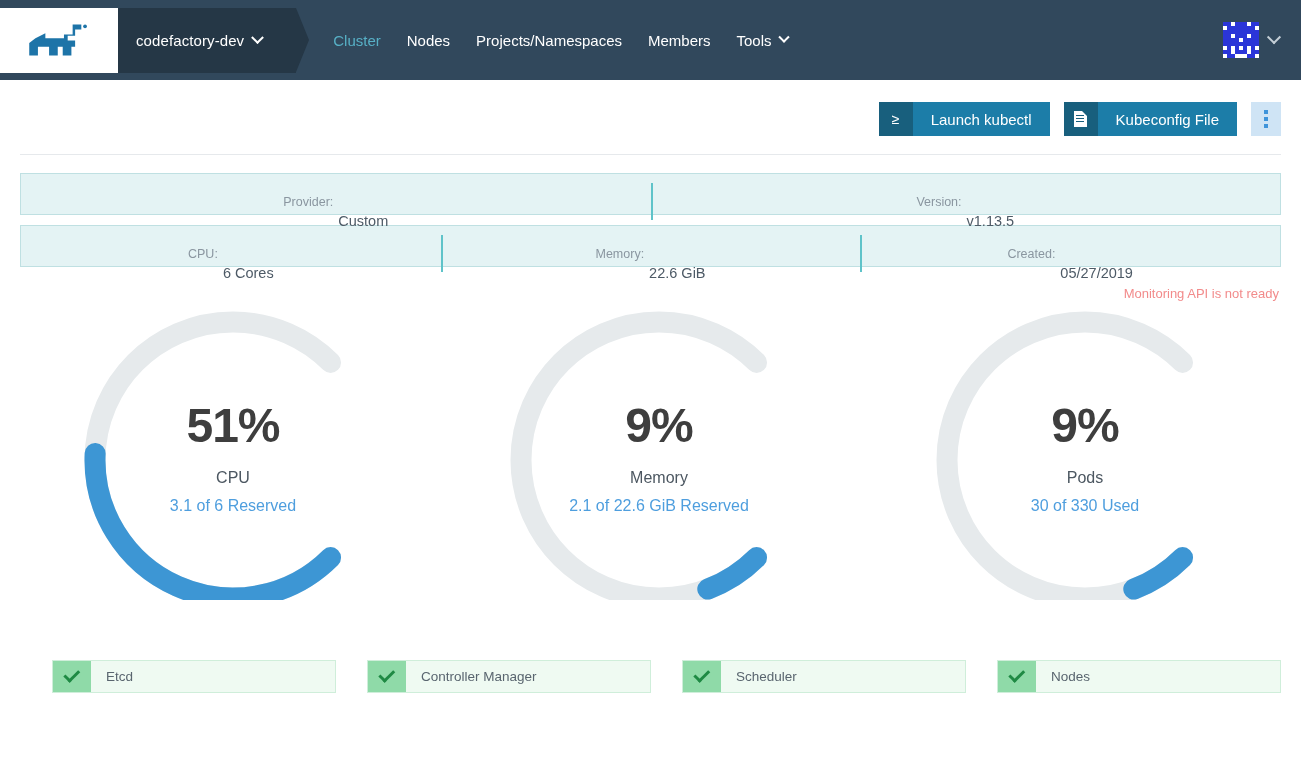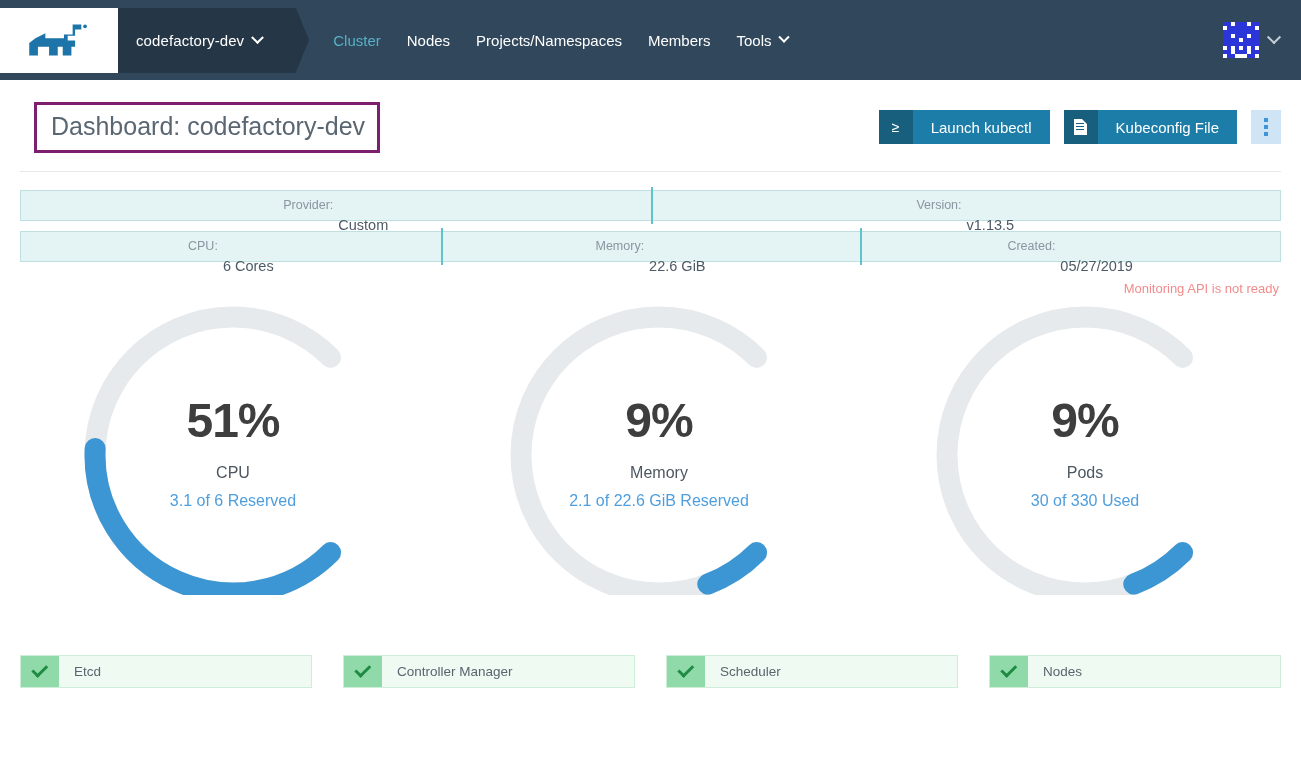--- a/index.html
+++ b/index.html
@@ -192,23 +192,23 @@
     background: #185f7d;
     box-shadow: 0 3px 0 #185f7d, 0 -3px 0 #185f7d;
   }
 
   
   .info-wrap { padding: 18px 20px 0 20px; }
   .info-bar {
     display: flex;
     background: #e4f3f4;
     border: 1px solid #bfe0e2;
-    height: 31px;
+    height: 42px;
     margin-bottom: 10px;
-    align-items: center;
+    align-items: flex-start;
   }
   .info-cell {
     flex: 1 1 0;
     display: flex;
     align-items: center;
     justify-content: center;
     position: relative;
     font-size: 13px;
     color: #5d6a76;
   }
@@ -268,20 +268,21 @@
     margin-top: 10px;
     font-size: 16px;
     color: #4e9ede;
   }
 
   
   .statuses {
     display: flex;
     padding: 50px 20px 6px 20px;
     gap: 31px;
+    margin-left: 32px;
   }
   .status {
     flex: 1 1 0;
     display: flex;
     align-items: stretch;
     height: 33px;
     background: #effaf2;
     border: 1px solid #cfeeda;
   }
   .status-ico {
@@ -369,23 +370,20 @@
       <g fill="#ffffff">
         <rect x="4" y="4" width="1" height="1"></rect>
         <rect x="4" y="6" width="1" height="1"></rect>
       </g>
     </svg>
     <span class="avatar-chev"></span>
   </div>
 </div>
 
 <div class="page-header">
-  <div class="title-box">
-    <h1 class="page-title">Dashboard: codefactory-dev</h1>
-  </div>
 
   <div class="header-actions">
     <button class="btn">
       <span class="btn-icon">≥</span>
       <span class="btn-label">Launch kubectl</span>
     </button>
 
     <button class="btn">
       <span class="btn-icon">
           <span class="doc-ico"></span>

